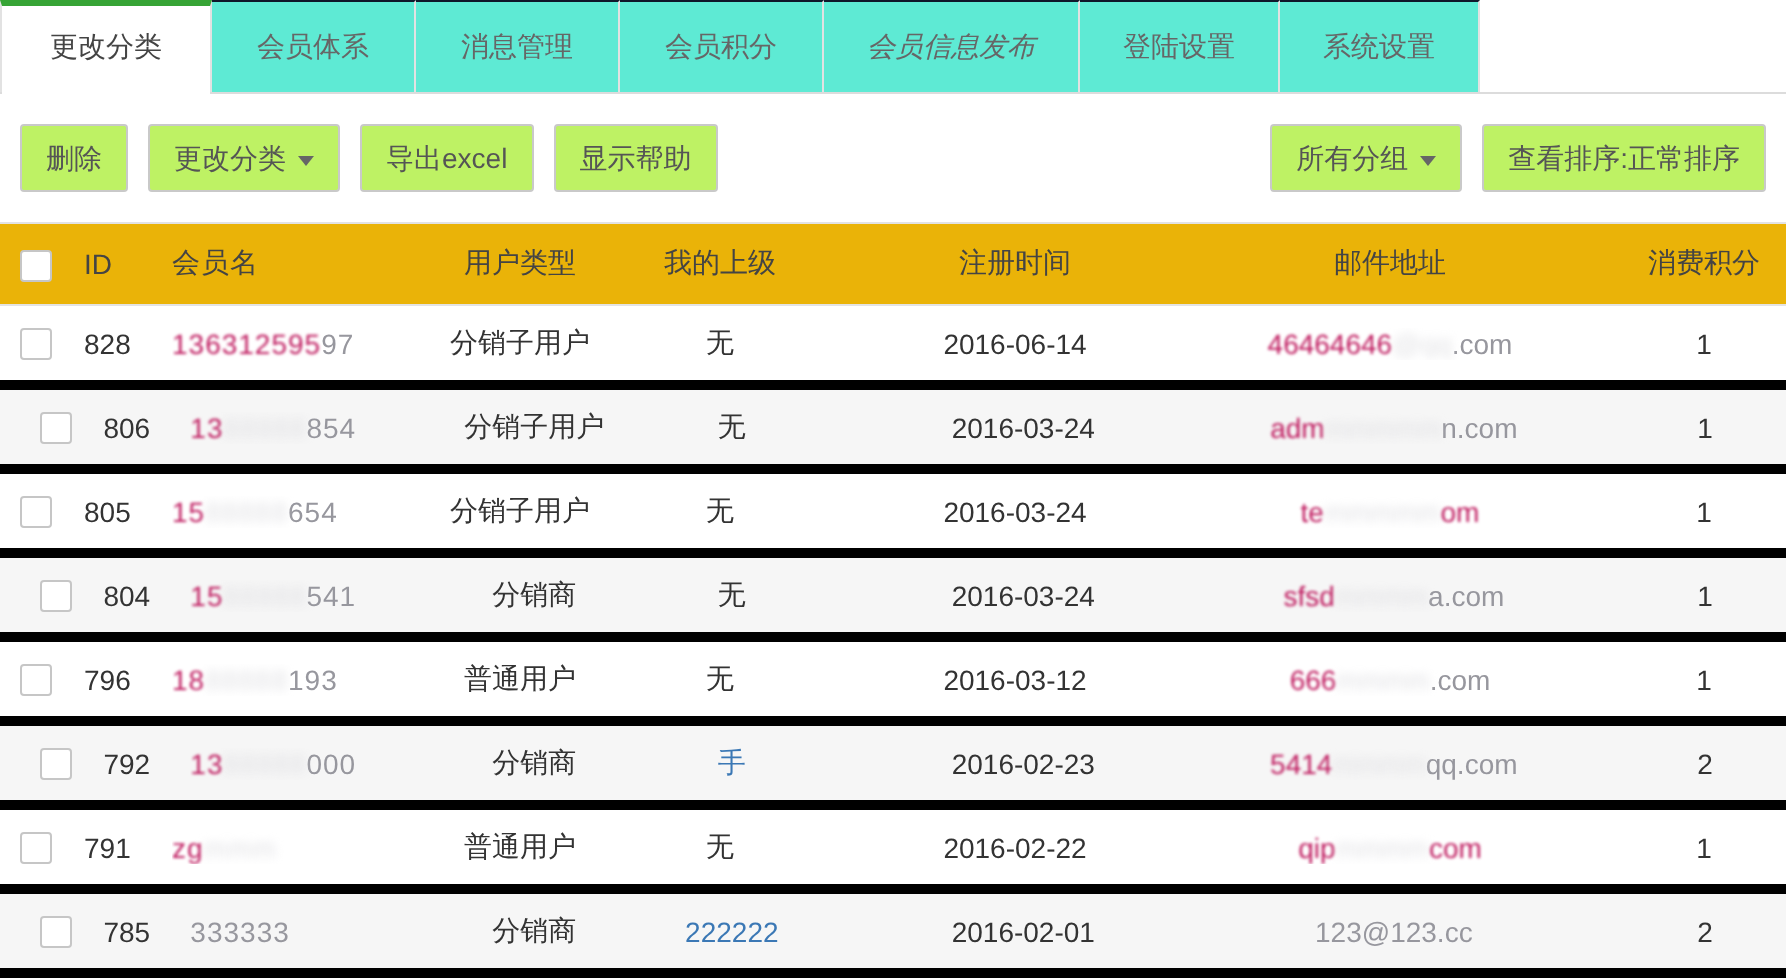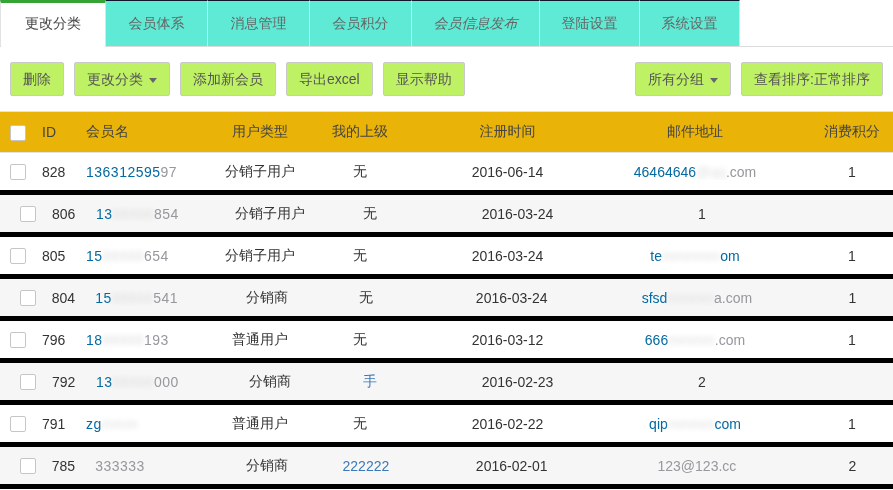--- a/index.html
+++ b/index.html
@@ -56,21 +56,21 @@
   .col-parent{width:80px;text-align:center;}
   .col-date{width:215px;text-align:center;}
   .col-email{width:160px;text-align:center;}
   .col-points{width:118px;text-align:center;padding-left:36px;}
   .checkbox{
     display:inline-block;width:14px;height:14px;background:#fff;
     border:1px solid #c6c6c6;border-radius:2px;vertical-align:middle;cursor:pointer;
   }
   .link{color:#3b78b5;cursor:pointer;text-decoration:none;}
   
-  .t-faint{color:#0369a1;display:inline-block;filter:blur(0.7px);}
+  .t-faint{color:#be185d;display:inline-block;filter:blur(0.7px);}
   .t-smudge{color:#e1e1e4;display:inline-block;filter:blur(2.4px);}
   .t-dim{color:#97979e;display:inline-block;}
 </style>
 </head>
 <body>
 
 <div class="app">
 
   <div class="tabbar">
       <div class="tab active">更改分类</div>
@@ -80,21 +80,20 @@
       <div class="tab">会员信息发布</div>
       <div class="tab">登陆设置</div>
       <div class="tab">系统设置</div>
     </div>
 
   <div class="toolbar">
     <button class="btn">删除</button>
     <button class="btn">
       <span>更改分类</span><span class="caret"></span>
     </button>
-    <button class="btn">添加新会员</button>
     <button class="btn">导出excel</button>
     <button class="btn">显示帮助</button>
     <div class="spacer"></div>
     <button class="btn">
       <span>所有分组</span><span class="caret"></span>
     </button>
     <button class="btn sort-btn">查看排序:正常排序</button>
   </div>
 
   <div class="thead">
@@ -121,20 +120,21 @@
         <div class="cell col-email"><span class="t-faint">46464646</span><span class="t-smudge">@qq</span><span class="t-dim">.com</span></div>
         <div class="cell col-points">1</div>
       </div>
       <div class="trow even">
         <div class="cell col-check"><span class="checkbox"></span></div>
         <div class="cell col-id">806</div>
         <div class="cell col-name"><span class="t-faint">13</span><span class="t-smudge">88888</span><span class="t-dim">854</span></div>
         <div class="cell col-type">分销子用户</div>
         <div class="cell col-parent"><span>无</span></div>
         <div class="cell col-date">2016-03-24</div>
+        <div class="cell col-email"><span class="t-faint">adm</span><span class="t-smudge">mmmmm</span><span class="t-dim">n.com</span></div>
         <div class="cell col-points">1</div>
       </div>
       <div class="trow">
         <div class="cell col-check"><span class="checkbox"></span></div>
         <div class="cell col-id">805</div>
         <div class="cell col-name"><span class="t-faint">15</span><span class="t-smudge">88888</span><span class="t-dim">654</span></div>
         <div class="cell col-type">分销子用户</div>
         <div class="cell col-parent"><span>无</span></div>
         <div class="cell col-date">2016-03-24</div>
         <div class="cell col-email"><span class="t-faint">te</span><span class="t-smudge">mmmmm</span><span class="t-faint">om</span></div>
@@ -160,20 +160,21 @@
         <div class="cell col-email"><span class="t-faint">666</span><span class="t-smudge">mmmm</span><span class="t-dim">.com</span></div>
         <div class="cell col-points">1</div>
       </div>
       <div class="trow even">
         <div class="cell col-check"><span class="checkbox"></span></div>
         <div class="cell col-id">792</div>
         <div class="cell col-name"><span class="t-faint">13</span><span class="t-smudge">88888</span><span class="t-dim">000</span></div>
         <div class="cell col-type">分销商</div>
         <div class="cell col-parent"><span class="link">手</span></div>
         <div class="cell col-date">2016-02-23</div>
+        <div class="cell col-email"><span class="t-faint">5414</span><span class="t-smudge">mmmm</span><span class="t-dim">qq.com</span></div>
         <div class="cell col-points">2</div>
       </div>
       <div class="trow">
         <div class="cell col-check"><span class="checkbox"></span></div>
         <div class="cell col-id">791</div>
         <div class="cell col-name"><span class="t-faint">zg</span><span class="t-smudge">mmm</span></div>
         <div class="cell col-type">普通用户</div>
         <div class="cell col-parent"><span>无</span></div>
         <div class="cell col-date">2016-02-22</div>
         <div class="cell col-email"><span class="t-faint">qip</span><span class="t-smudge">mmmm</span><span class="t-faint">com</span></div>

